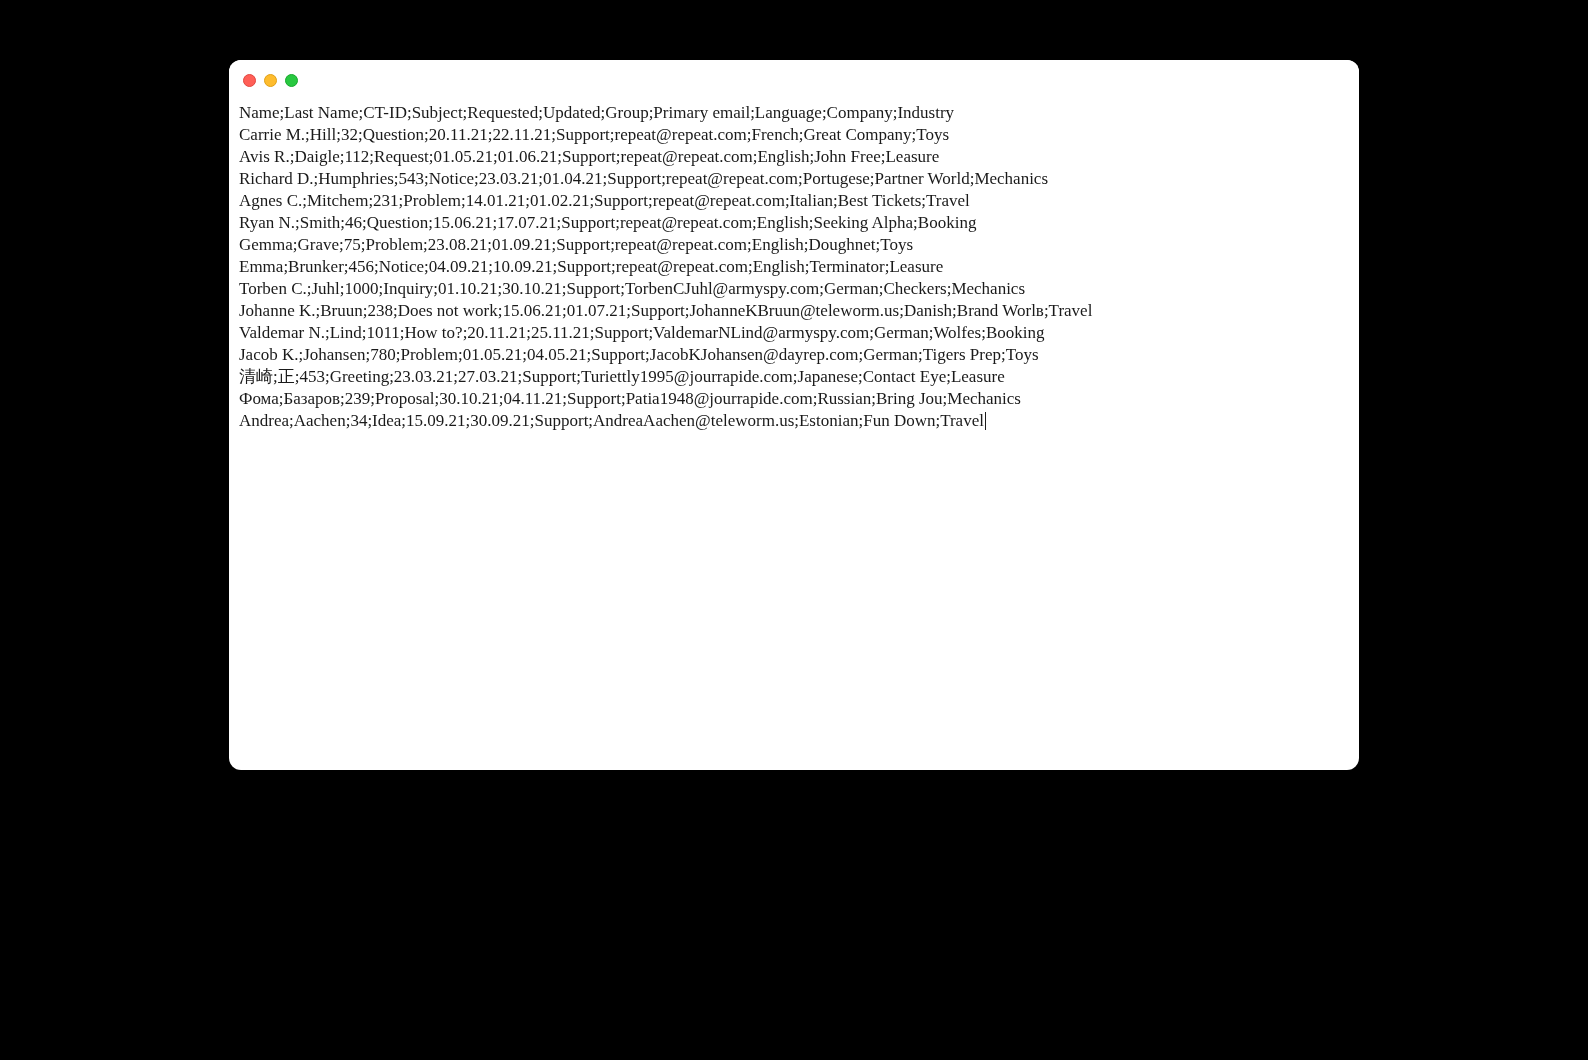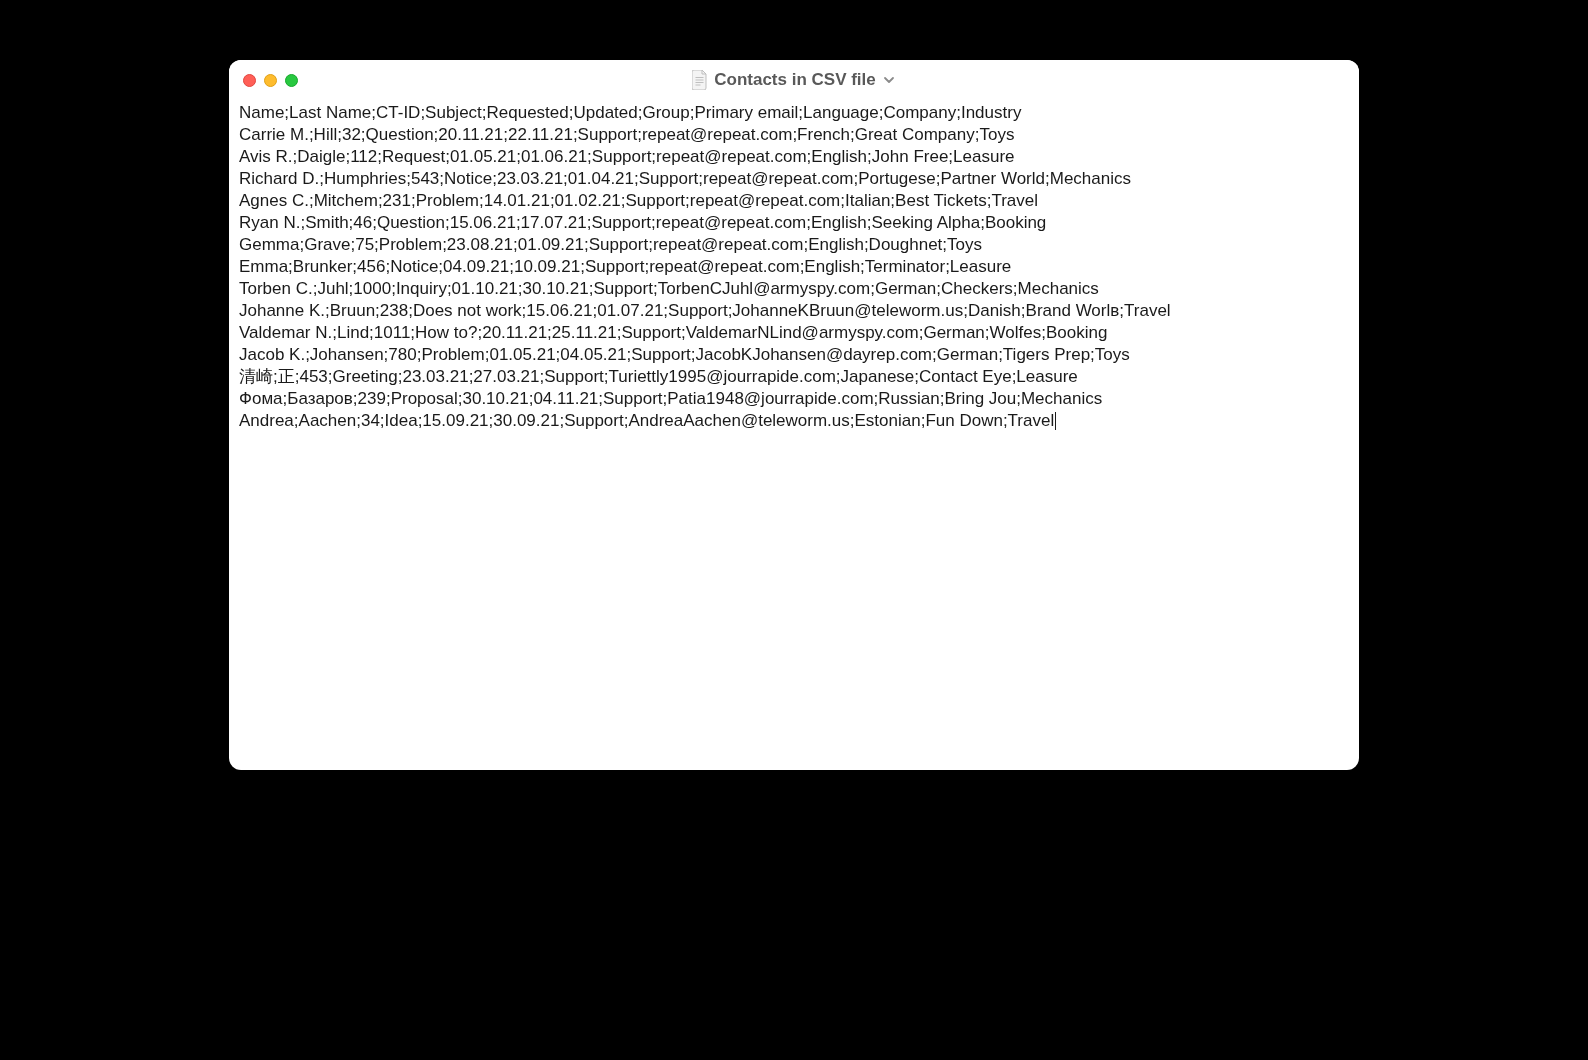--- a/index.html
+++ b/index.html
@@ -73,21 +73,21 @@
       width: 14px;
       height: 14px;
       display: inline-flex;
       align-items: center;
       justify-content: center;
       color: #8a8a8a;
     }
     .content {
       flex: 1;
       padding: 2px 10px 10px 10px;
-      font-family: Liberation Sans, sans-serif;
+      font-family: Liberation Serif, serif;
       font-size: 17px;
       line-height: 22px;
       color: #1a1a1a;
       white-space: pre-wrap;
       word-break: break-all;
       overflow: hidden;
     }
     .caret {
       display: inline-block;
       width: 1px;
@@ -100,38 +100,20 @@
 </head>
 <body>
 
 <div class="window">
   <div class="titlebar">
     <div class="traffic-lights">
       <div class="traffic-light tl-close"></div>
       <div class="traffic-light tl-min"></div>
       <div class="traffic-light tl-max"></div>
     </div>
-    <div class="title-wrap">
-      <span class="doc-icon">
-        <svg width="16" height="20" viewBox="0 0 16 20">
-          <path d="M2 0 h8 l4 4 v14 a2 2 0 0 1 -2 2 h-10 a2 2 0 0 1 -2 -2 v-16 a2 2 0 0 1 2 -2 z" fill="#f4f4f4" stroke="#bfbfbf" stroke-width="1"></path>
-          <path d="M10 0 v4 h4" fill="none" stroke="#bfbfbf" stroke-width="1"></path>
-          <rect x="3.5" y="7" width="8" height="1" fill="#bfbfbf"></rect>
-          <rect x="3.5" y="9.5" width="8" height="1" fill="#bfbfbf"></rect>
-          <rect x="3.5" y="12" width="8" height="1" fill="#bfbfbf"></rect>
-          <rect x="3.5" y="14.5" width="5" height="1" fill="#bfbfbf"></rect>
-        </svg>
-      </span>
-      <span class="window-title">Contacts in CSV file</span>
-      <span class="chevron">
-        <svg width="12" height="12" viewBox="0 0 12 12">
-            <path d="M2 4 L6 8 L10 4" fill="none" stroke="#8a8a8a" stroke-width="1.8" stroke-linecap="round" stroke-linejoin="round"></path>
-          </svg>
-      </span>
-    </div>
   </div>
   <div class="content" id="csv-content">Name;Last Name;CT-ID;Subject;Requested;Updated;Group;Primary email;Language;Company;Industry
 Carrie M.;Hill;32;Question;20.11.21;22.11.21;Support;repeat@repeat.com;French;Great Company;Toys
 Avis R.;Daigle;112;Request;01.05.21;01.06.21;Support;repeat@repeat.com;English;John Free;Leasure
 Richard D.;Humphries;543;Notice;23.03.21;01.04.21;Support;repeat@repeat.com;Portugese;Partner World;Mechanics
 Agnes C.;Mitchem;231;Problem;14.01.21;01.02.21;Support;repeat@repeat.com;Italian;Best Tickets;Travel
 Ryan N.;Smith;46;Question;15.06.21;17.07.21;Support;repeat@repeat.com;English;Seeking Alpha;Booking
 Gemma;Grave;75;Problem;23.08.21;01.09.21;Support;repeat@repeat.com;English;Doughnet;Toys
 Emma;Brunker;456;Notice;04.09.21;10.09.21;Support;repeat@repeat.com;English;Terminator;Leasure
 Torben C.;Juhl;1000;Inquiry;01.10.21;30.10.21;Support;TorbenCJuhl@armyspy.com;German;Checkers;Mechanics

